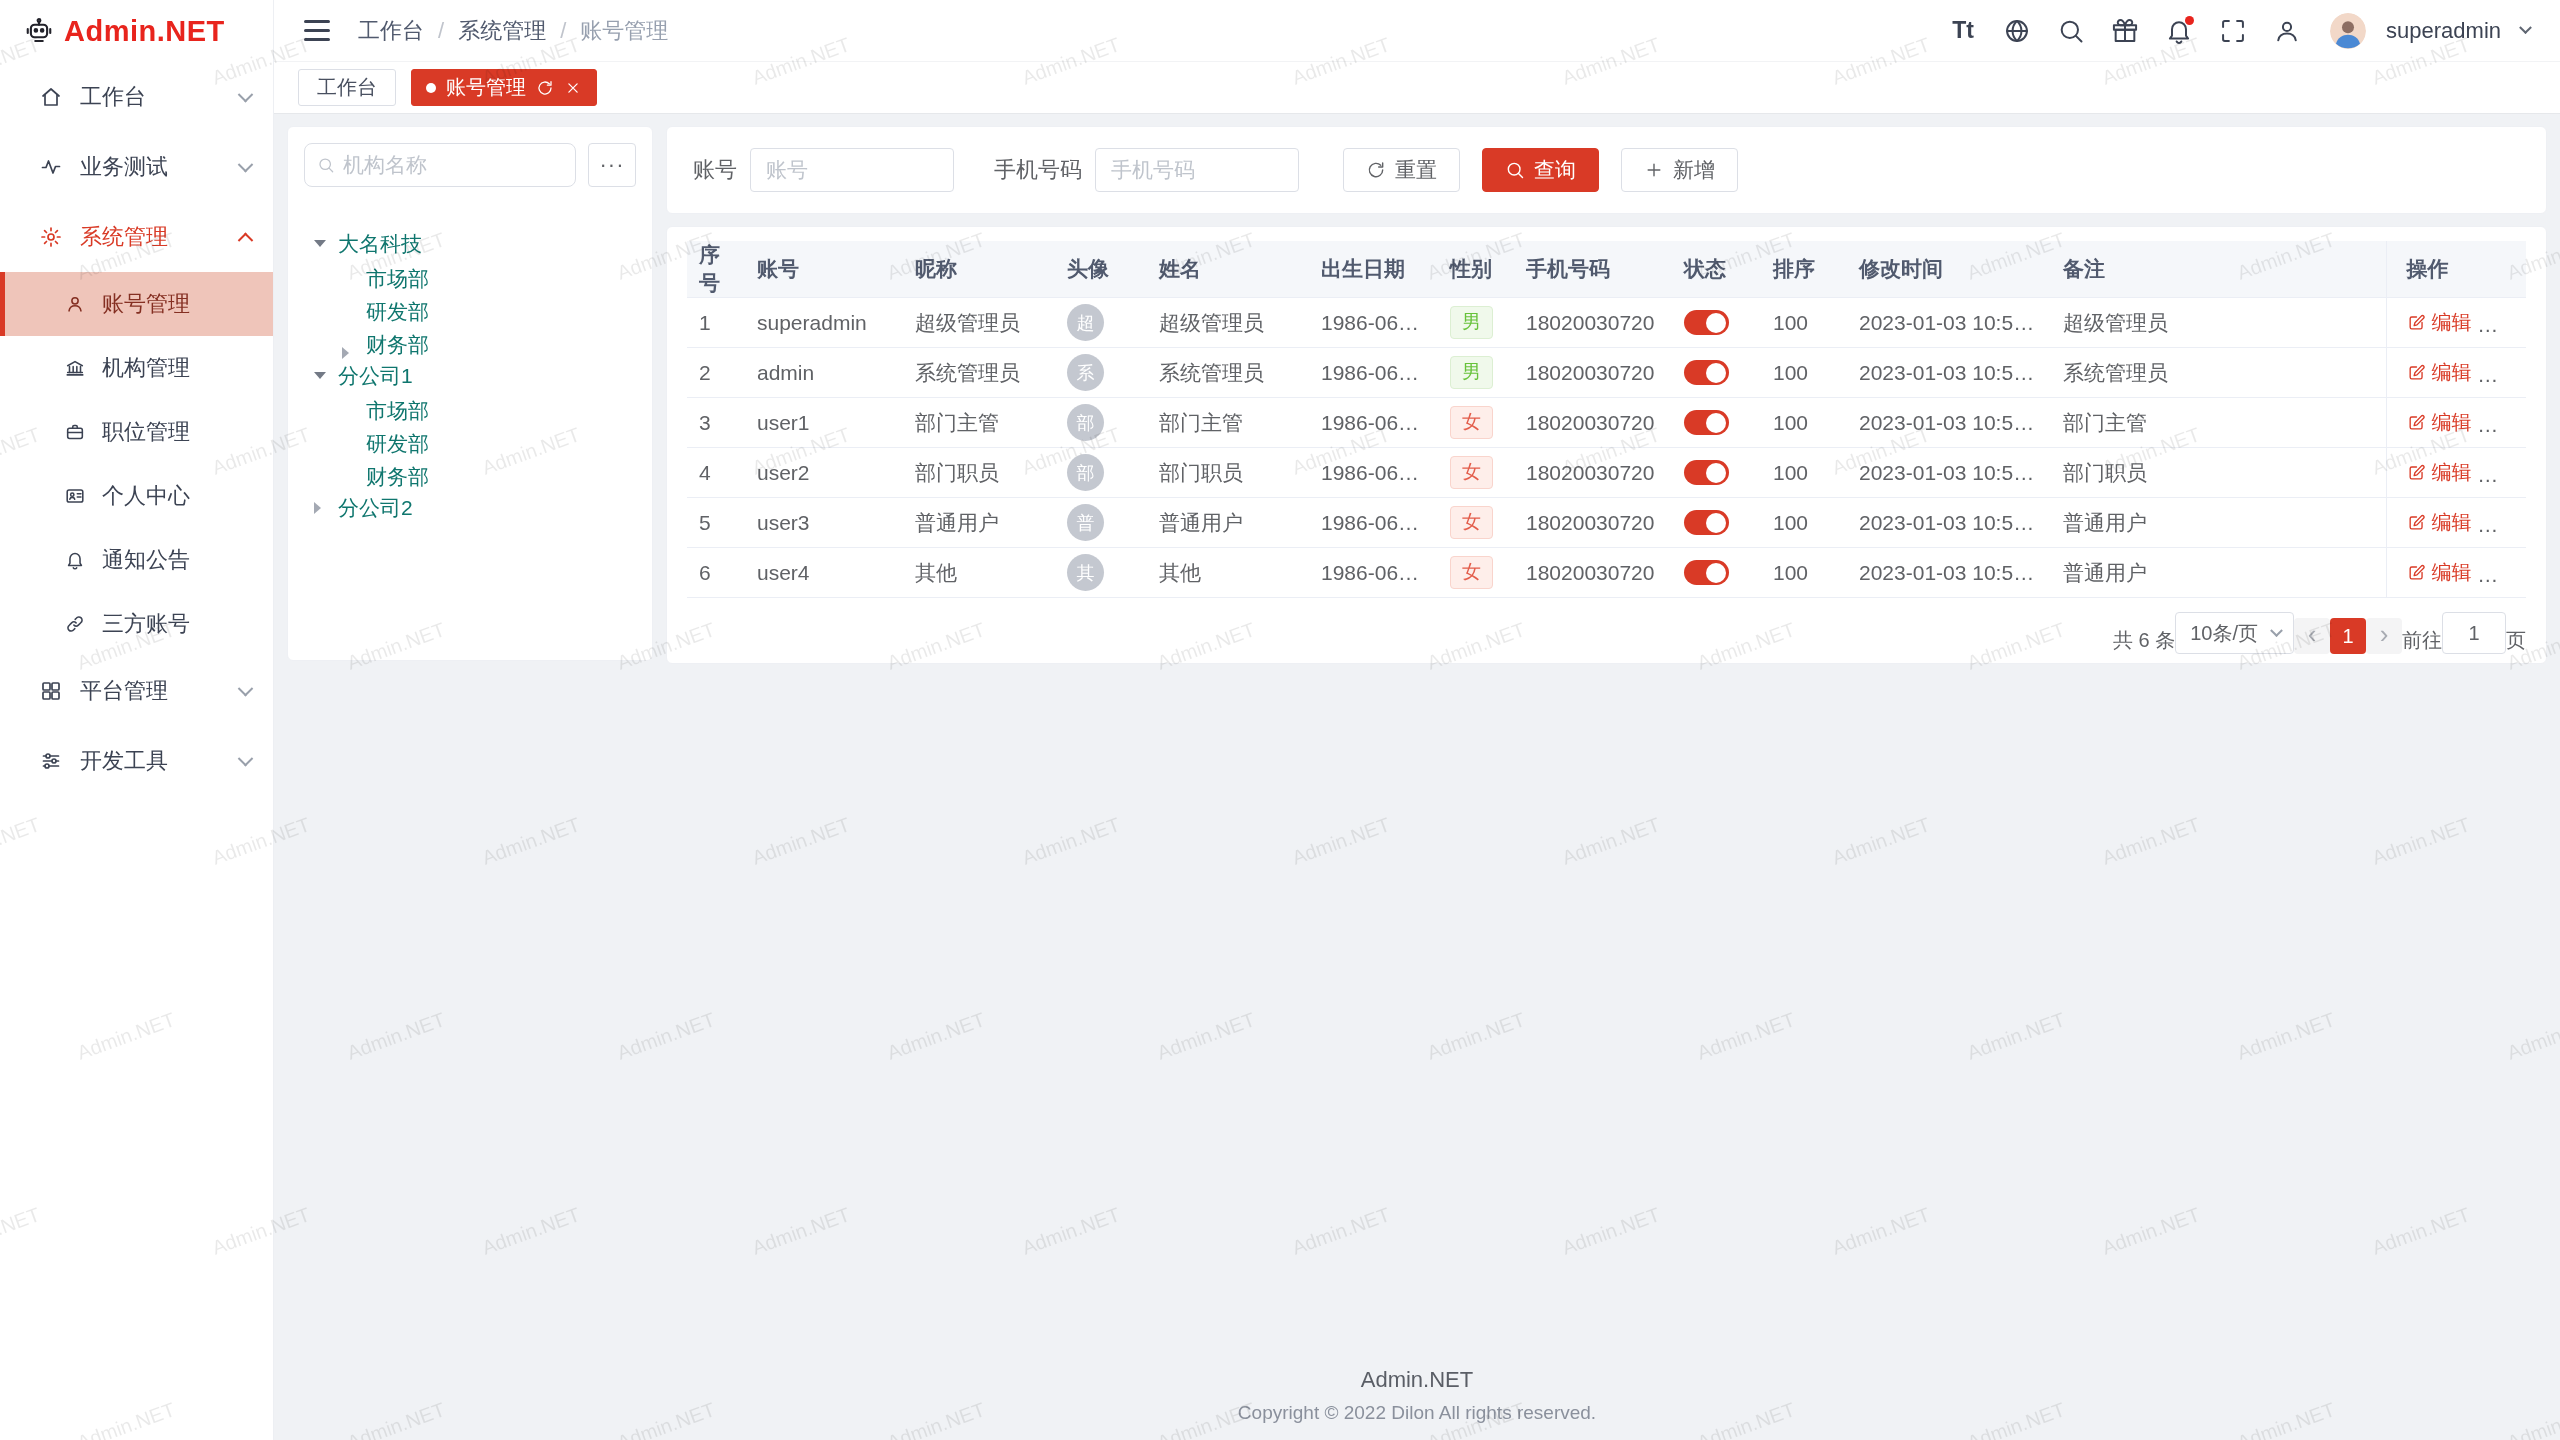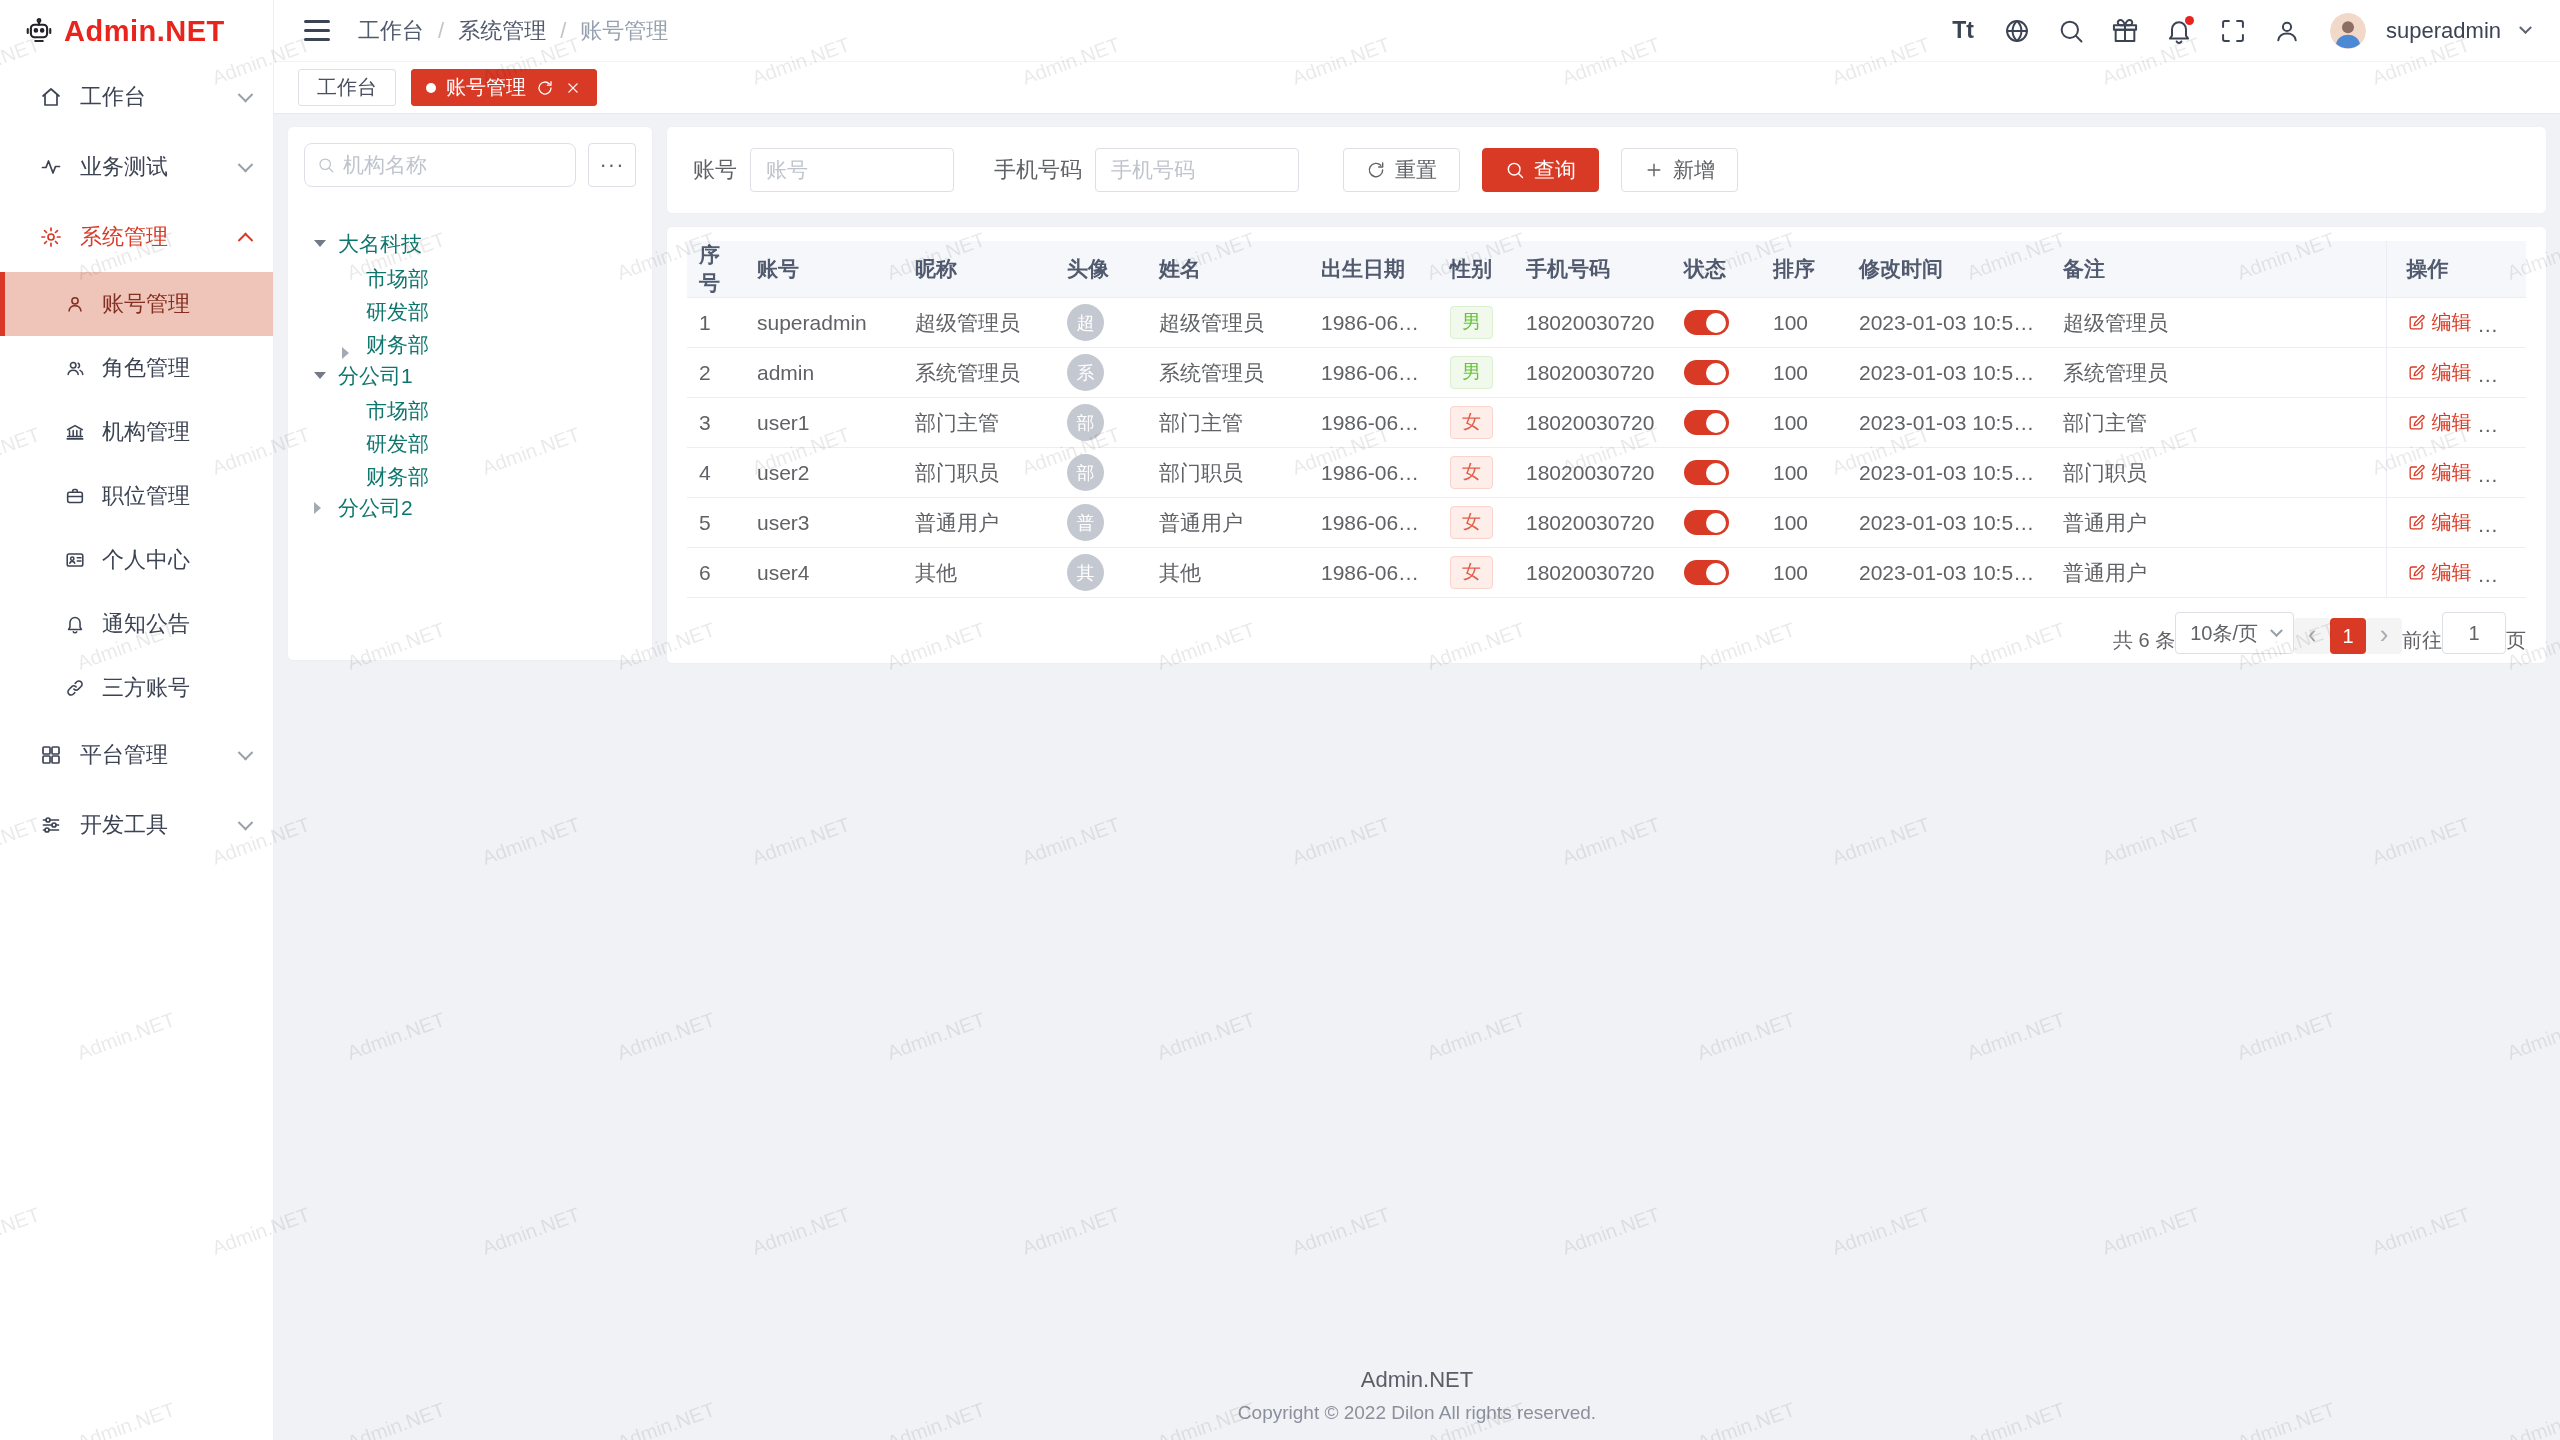--- a/index.html
+++ b/index.html
@@ -153,28 +153,20 @@
         <span class="chev up"></span>
       </div>
 
       <div class="submenu">
         <div class="submenu-item active">
           <svg class="si" viewBox="0 0 24 24">
               <circle cx="12" cy="8.5" r="3.4"></circle>
               <path d="M5.5 19.5c.6-3.6 3.2-5.5 6.5-5.5s5.9 1.9 6.5 5.5"></path>
             </svg>
           <span>账号管理</span>
-        </div>
-        <div class="submenu-item">
-          <svg class="si" viewBox="0 0 24 24">
-              <circle cx="10" cy="9" r="3"></circle>
-              <path d="M4.5 19c.5-3 2.7-4.6 5.5-4.6S15 16 15.5 19"></path>
-              <path d="M15.5 6.8a2.8 2.8 0 010 4.9M17.5 14.6c1.8.8 2.8 2.3 3 4.4"></path>
-            </svg>
-          <span>角色管理</span>
         </div>
         <div class="submenu-item">
           <svg class="si" viewBox="0 0 24 24">
               <path d="M4 9.5L12 5l8 4.5"></path>
               <path d="M6 10.5V17M10 10.5V17M14 10.5V17M18 10.5V17"></path>
               <path d="M4 17h16M3.5 19.5h17"></path>
             </svg>
           <span>机构管理</span>
         </div>
         <div class="submenu-item">

